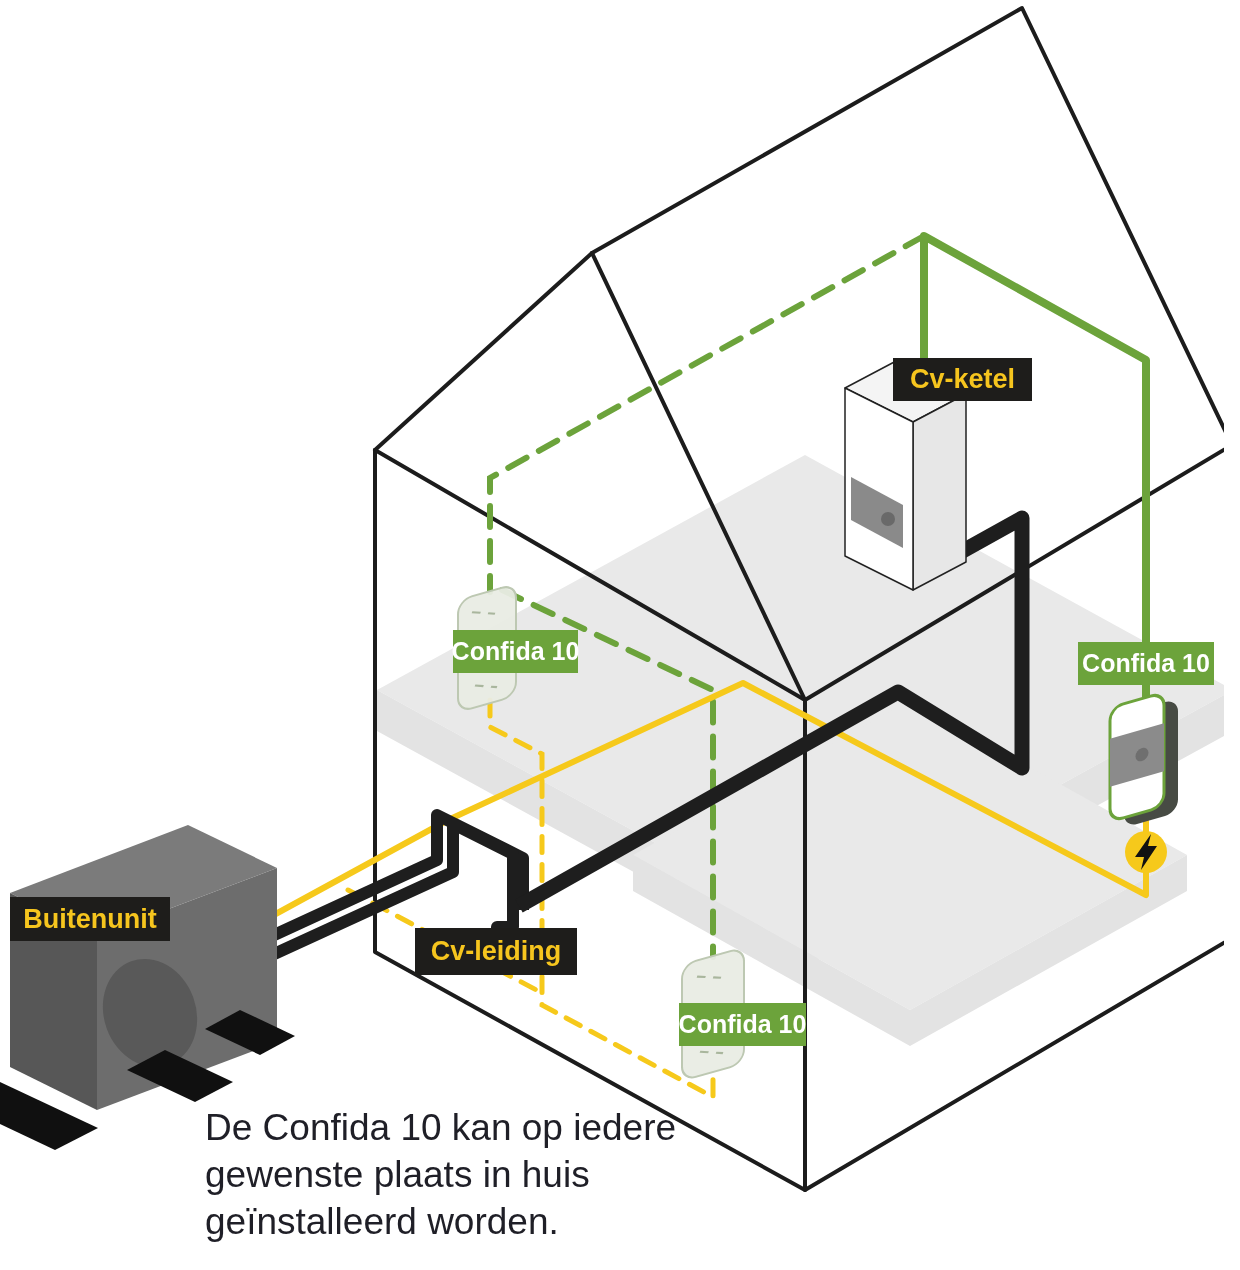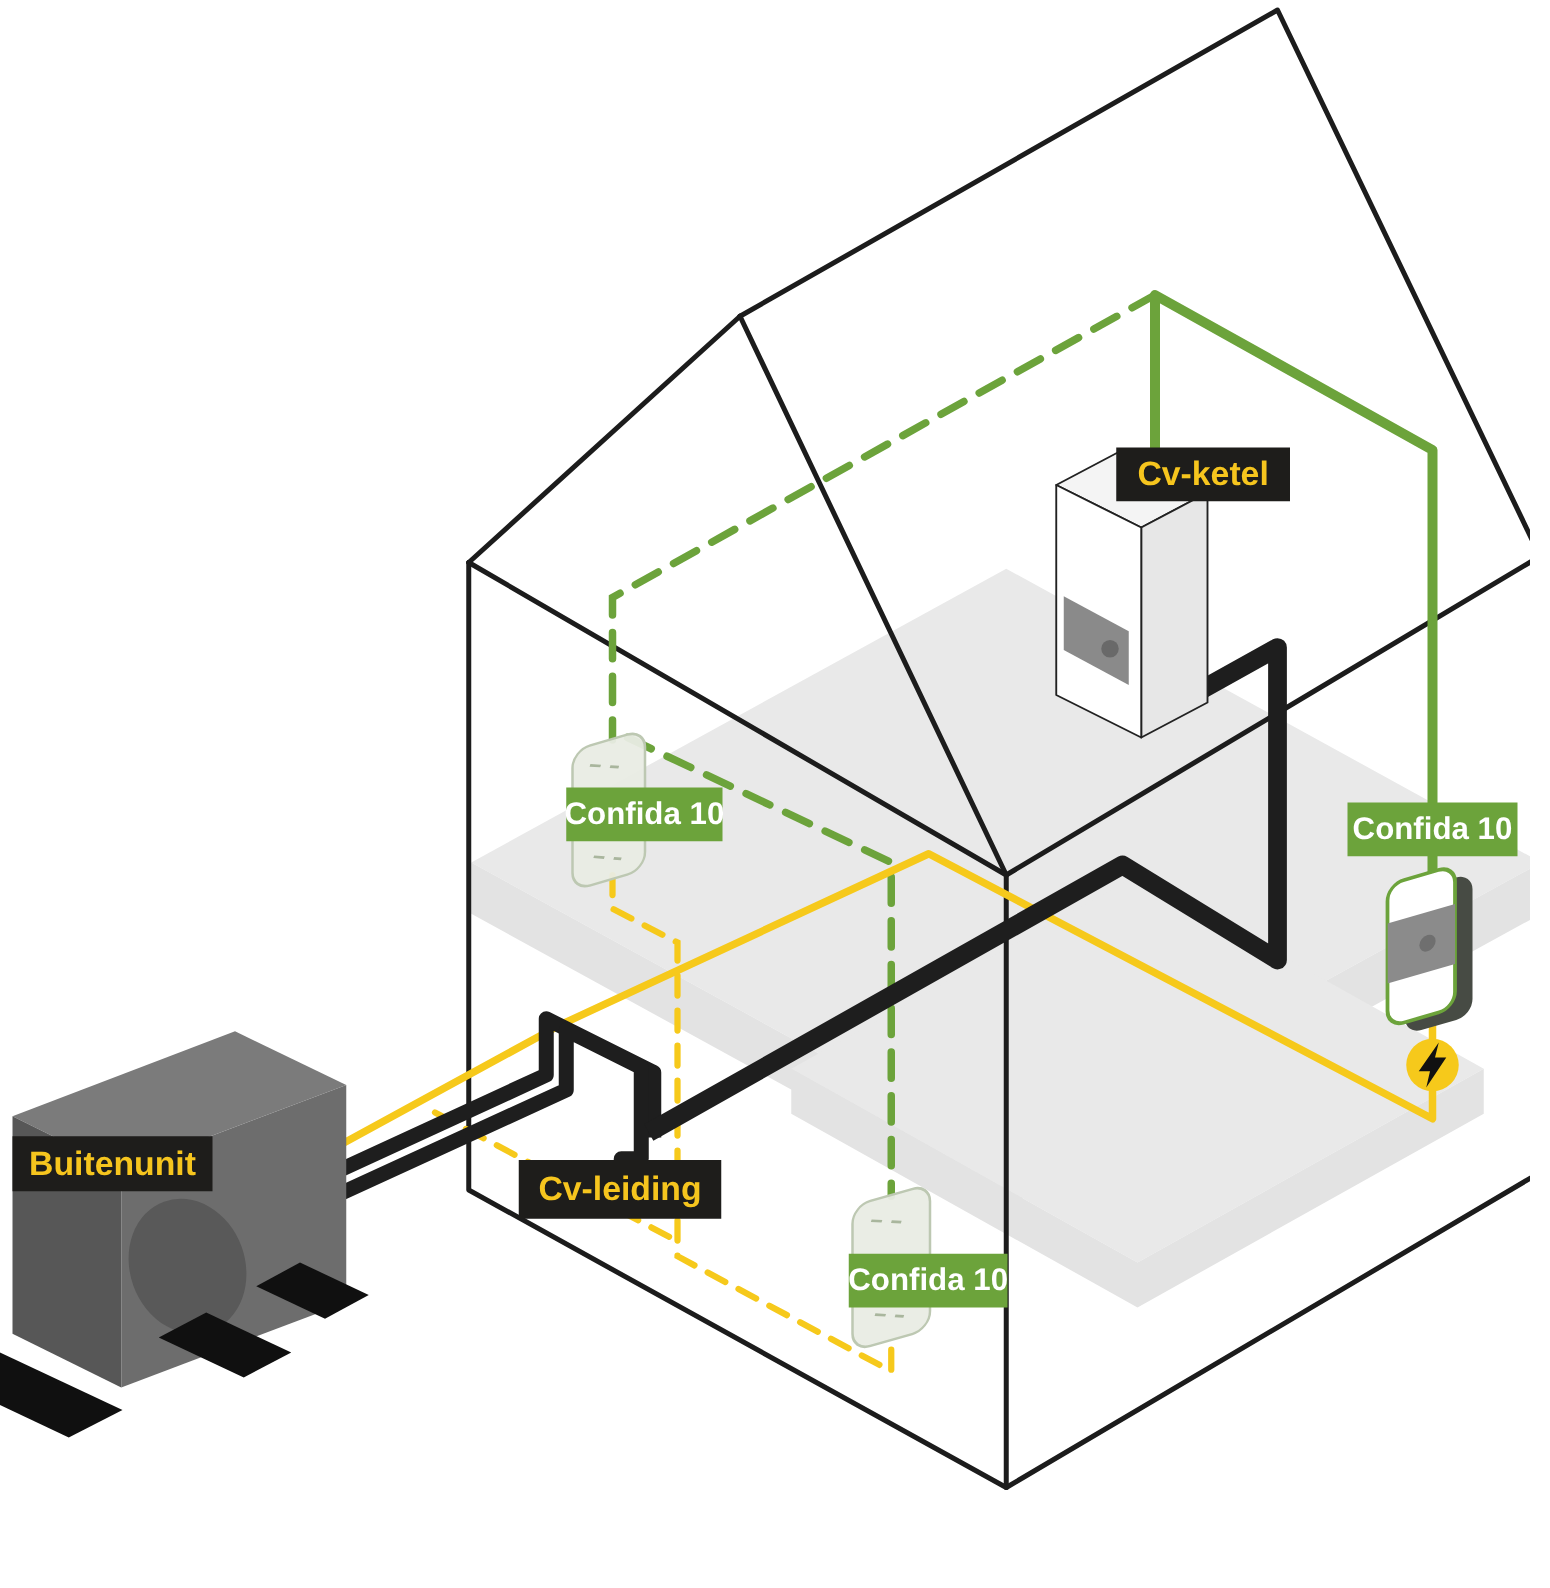--- a/index.html
+++ b/index.html
@@ -103,23 +103,24 @@
     </g>
 
     <g>
       <circle cx="1146" cy="852" r="21" fill="#f6c91b"></circle>
       <polygon points="1151,834 1135,857 1144,857 1141,870 1157,846 1148,846" fill="#111111"></polygon>
     </g>
   </svg>
 
   <div class="lbl lbl-dark" style="left:893px;top:358px;width:139px;height:43px;">Cv-ketel</div>
 
-  <div class="lbl lbl-dark" style="left:10px;top:897px;width:160px;height:44px;margin-top:12px;">Buitenunit</div>
+  <div class="lbl lbl-dark" style="left:10px;top:897px;width:160px;height:44px;">Buitenunit</div>
 
   <div class="lbl lbl-dark" style="left:415px;top:928px;width:162px;height:47px;">Cv-leiding</div>
 
   <div class="lbl lbl-green" style="left:1078px;top:642px;width:136px;height:43px;">Confida 10</div>
 
   <div class="lbl lbl-green" style="left:453px;top:630px;width:125px;height:43px;">Confida 10</div>
 
   <div class="lbl lbl-green" style="left:679px;top:1003px;width:127px;height:43px;">Confida 10</div>
 
+  <div id="caption">De Confida 10 kan op iedere gewenste plaats in huis geïnstalleerd worden.</div>
 </div>
 
 </body></html>

